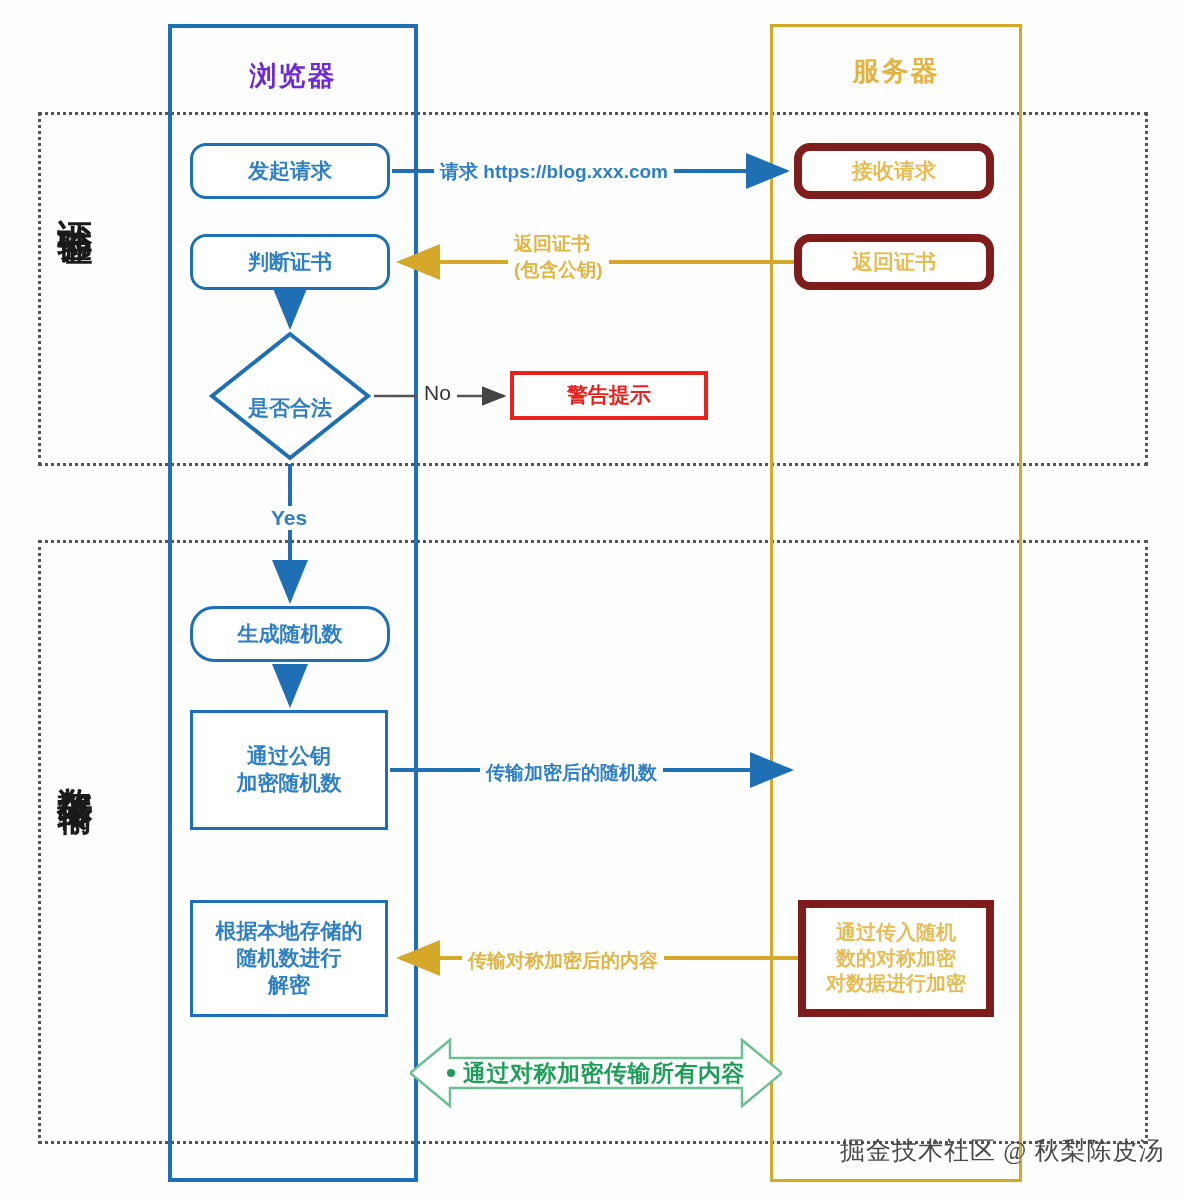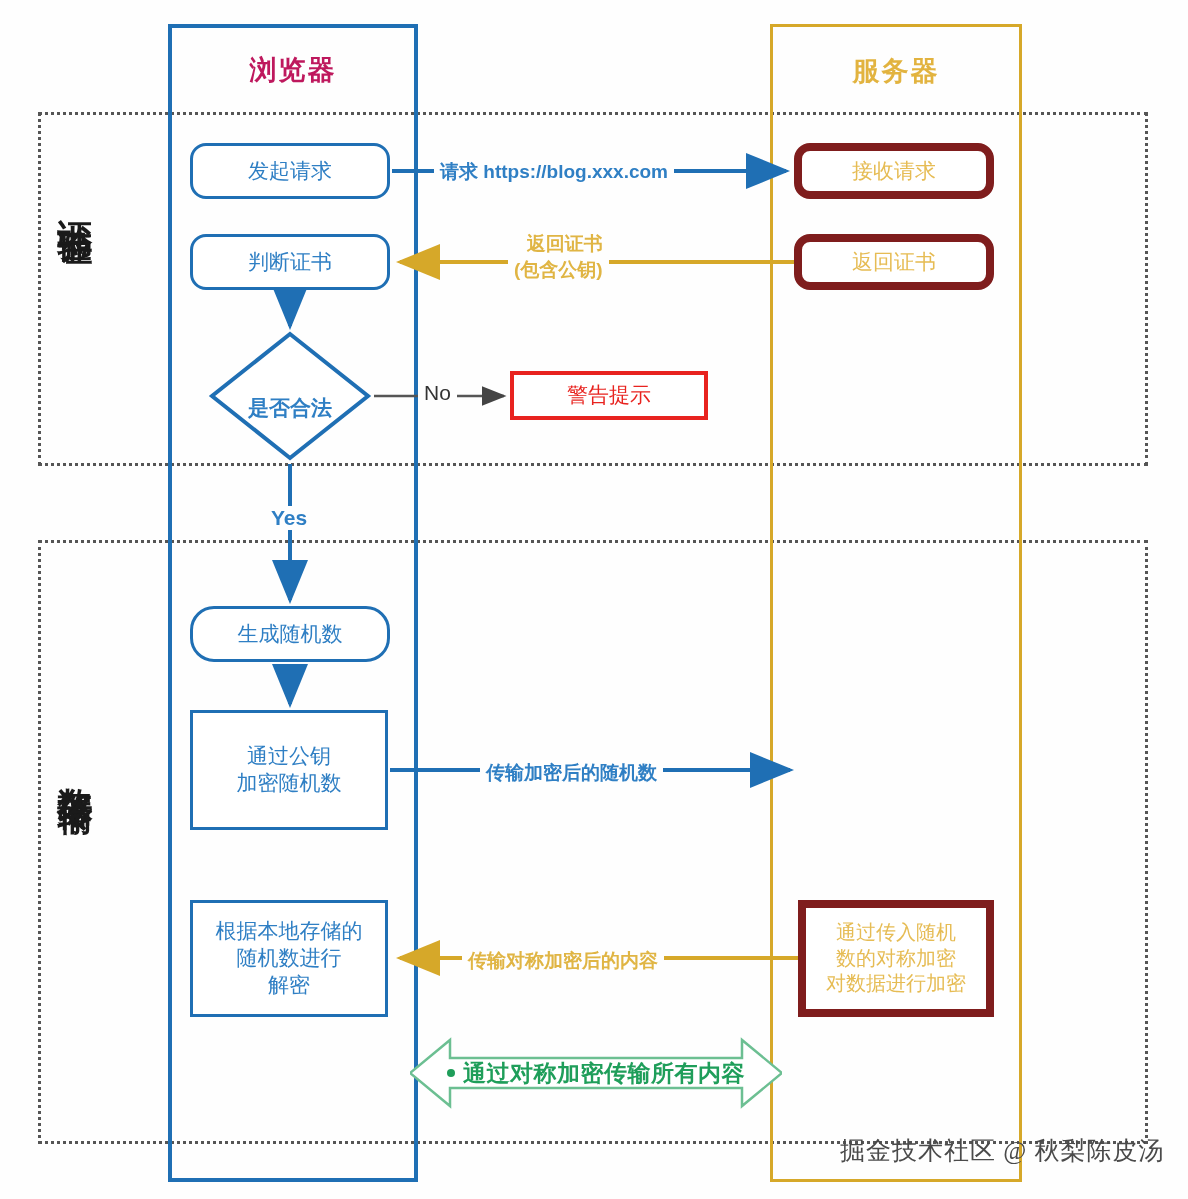--- a/index.html
+++ b/index.html
@@ -32,21 +32,21 @@
     border: 3px solid #d6a829;
   }
   .lane-title {
     position: absolute;
     width: 100%;
     text-align: center;
     font-size: 27px;
     font-weight: bold;
     letter-spacing: 2px;
   }
-  .lane-browser .lane-title { top: 24px; color: #be185d; }
+  .lane-browser .lane-title { top: 30px; color: #6d28d9; }
   .lane-server  .lane-title { top: 26px; color: #e2b33f; }
 
   
   .section {
     position: absolute;
     border: 3px dotted #555;
     pointer-events: none;
   }
   .section-1 { left: 38px; top: 112px;  width: 1110px; height: 354px; }
   .section-2 { left: 38px; top: 540px;  width: 1110px; height: 604px; }
@@ -65,21 +65,21 @@
   .label-1 { left: 48px; top: 192px; }
   .label-2 { left: 48px; top: 760px; }
 
   
   .node {
     position: absolute;
     display: flex;
     align-items: center;
     justify-content: center;
     text-align: center;
-    font-weight: normal;
+    font-weight: bold;
     line-height: 1.28;
     background: #ffffff;
     z-index: 4;
   }
   .node-blue { border: 3px solid #1f6fb4; color: #2f7fc4; }
   .node-gold { border: 8px solid #7f1d1d; color: #e6bc54; }
   .node-red  { border: 4px solid #e8231f; color: #e8231f; }
   .rounded { border-radius: 16px; }
 
   .n-send    { left: 190px; top: 143px; width: 200px; height: 56px; font-size: 21px; }
@@ -114,21 +114,21 @@
   .conn svg { display: block; overflow: visible; }
 
   .edge-label {
     position: absolute;
     font-size: 19px;
     font-weight: bold;
     background: #fefefe;
     padding: 0 6px;
     white-space: nowrap;
     z-index: 5;
-    text-align: right;
+    text-align: left;
   }
   .lab-blue { color: #2f7fc4; }
   .lab-gold { color: #e0b544; }
   .lab-dark { color: #333; font-weight: normal; font-size: 21px; }
 
   .l-req   { left: 434px; top: 159px; }
   .l-cert  { left: 508px; top: 231px; line-height: 1.35; }
   .l-no    { left: 418px; top: 381px; }
   .l-yes   { left: 265px; top: 506px; color: #2f7fc4; font-size: 21px; font-weight: bold; }
   .l-encnum{ left: 480px; top: 760px; }

